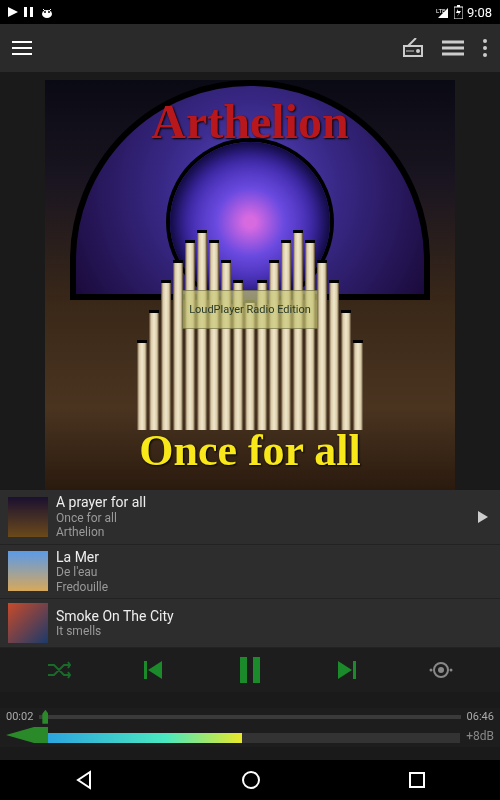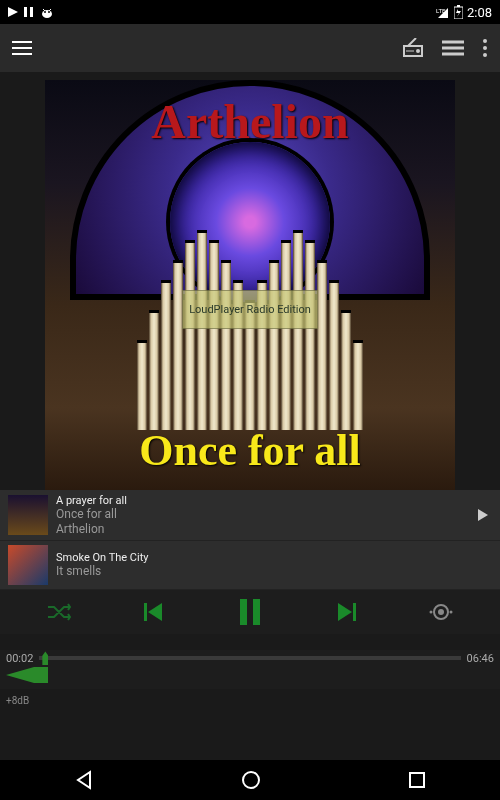--- a/index.html
+++ b/index.html
@@ -88,21 +88,21 @@
 }
 .queue-thumb {
   width: 40px; height: 40px; margin-right: 8px;
   background: linear-gradient(135deg, #3a3a6a, #6a3a2a);
   flex-shrink: 0;
 }
 .queue-thumb.t1 { background: linear-gradient(180deg, #1a1030, #6a4a1a); }
 .queue-thumb.t2 { background: linear-gradient(180deg, #5a9ae8, #d8a85a); }
 .queue-thumb.t3 { background: linear-gradient(135deg, #c84a2a, #1a3a6a); }
 .queue-text { display: flex; flex-direction: column; line-height: 1.2; }
-.q-title { font-size: 11px; color: #eee; }
+.q-title { font-size: 14px; color: #eee; }
 .q-album { font-size: 12px; color: #999; }
 .q-artist { font-size: 12px; color: #999; }
 .queue-play {
   position: absolute; right: 12px; top: 50%; transform: translateY(-50%);
   width: 0; height: 0; border-left: 10px solid #ccc;
   border-top: 6px solid transparent; border-bottom: 6px solid transparent;
 }
 .controls {
   height: 44px; display: flex; align-items: center; justify-content: space-around;
   background: #1d1d1d; padding: 0 10px;
@@ -113,22 +113,22 @@
   font-size: 11px; color: #aaa; gap: 6px; background: #1d1d1d; margin-top: 16px;
 }
 .progress-bar {
   flex: 1; height: 4px; background: #3a3a3a; position: relative;
 }
 .progress-bar .knob {
   position: absolute; left: 0.7%; top: -5px; width: 6px; height: 14px;
   background: #2a8a2a; clip-path: polygon(50% 0, 100% 30%, 100% 100%, 0 100%, 0 30%);
 }
 .volume-row {
-  height: 22px; display: flex; align-items: flex-start; gap: 6px;
-  padding: 0 6px 4px; background: #1d1d1d; font-size: 10px; color: #888; flex-direction: column;
+  height: 22px; display: flex; align-items: flex-end; gap: 6px;
+  padding: 0 6px 4px; background: #1d1d1d; font-size: 12px; color: #888;
 }
 .vol-arrow {
   width: 0; height: 0;
   border-right: 28px solid #2a8a2a;
   border-top: 8px solid transparent;
   border-bottom: 8px solid transparent;
   position: relative;
 }
 .vol-arrow::after {
   content: ''; position: absolute; left: 28px; top: -8px;
@@ -179,21 +179,21 @@
           <polygon points="2,12 12,12 12,2" fill="#fff"></polygon>
         </svg>
     </span>
     <span>
       <svg width="9" height="14">
           <rect x="0" y="2" width="9" height="12" fill="none" stroke="#fff"></rect>
           <rect x="3" y="0" width="3" height="2" fill="#fff"></rect>
           <polygon points="4,4 2,8 5,8 3,12 7,6 4,6" fill="#fff"></polygon>
         </svg>
     </span>
-    <span>2:08</span>
+    <span>9:08</span>
   </div>
 </div>
 
 <div class="app-bar">
   <div class="hamburger">
     <span></span>
       <span></span>
       <span></span>
   </div>
   <div class="app-bar-right">
@@ -255,20 +255,28 @@
   <div class="queue-item">
     <div class="queue-thumb t1"></div>
     <div class="queue-text">
       <span class="q-title">A prayer for all</span>
       <span class="q-album">Once for all</span>
       <span class="q-artist">Arthelion</span>
     </div>
     <div class="queue-play"></div>
   </div>
   <div class="queue-item">
+    <div class="queue-thumb t2"></div>
+    <div class="queue-text">
+      <span class="q-title">La Mer</span>
+      <span class="q-album">De l'eau</span>
+      <span class="q-artist">Fredouille</span>
+    </div>
+  </div>
+  <div class="queue-item">
     <div class="queue-thumb t3"></div>
     <div class="queue-text">
       <span class="q-title">Smoke On The City</span>
       <span class="q-album">It smells</span>
     </div>
   </div>
 </div>
 
 <div class="controls">
   <span class="ctrl">

